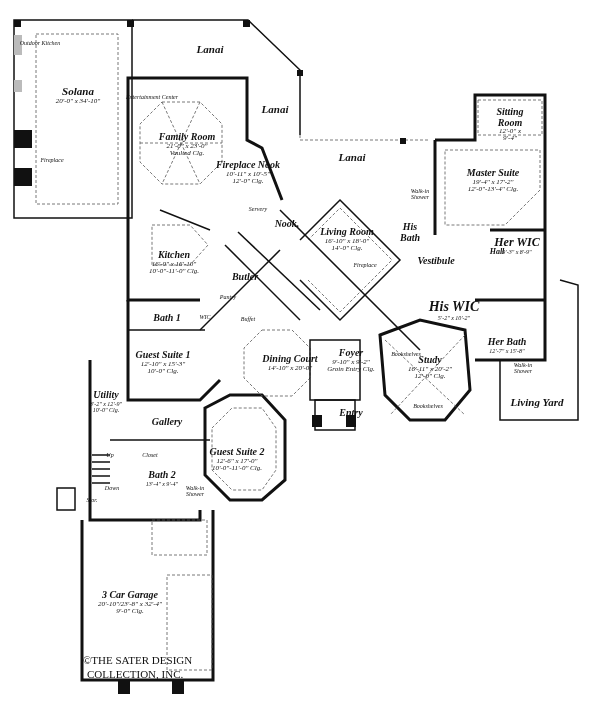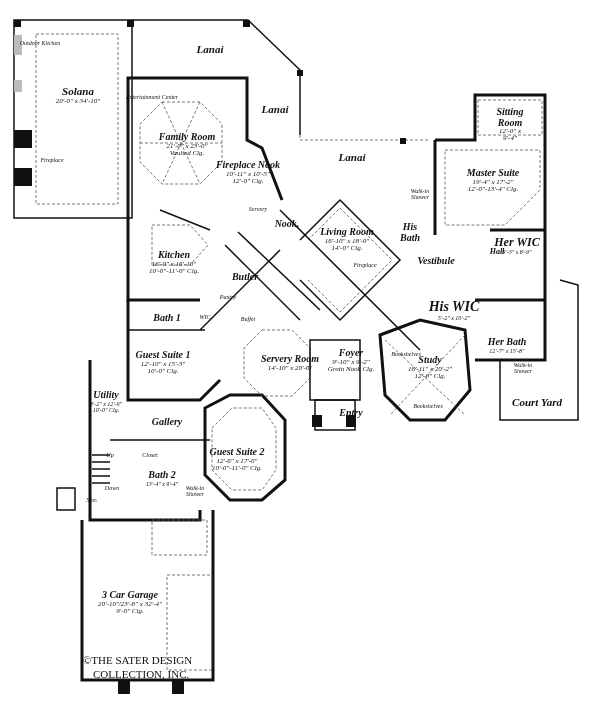--- a/index.html
+++ b/index.html
@@ -222,36 +222,36 @@
     <div class="d" style="font-size:6px">5'-2" x 10'-2"</div>
   </div>
 <div class="lbl" style="left:507px;top:337px">
     <div class="n" style="font-size:10px">Her Bath</div>
     <div class="d" style="font-size:6px">12'-7" x 15'-8"</div>
   </div>
 <div class="lbl small" style="left:523px;top:362px;width:24px;white-space:normal">
     <div class="n">Walk-in Shower</div>
   </div>
 <div class="lbl big" style="left:537px;top:397px">
-    <div class="n">Court Yard</div>
+    <div class="n">Living Yard</div>
   </div>
 
 <div class="lbl" style="left:163px;top:350px">
     <div class="n">Guest Suite 1</div>
     <div class="d">12'-10" x 15'-3"</div>
     <div class="d">10'-0" Clg.</div>
   </div>
 <div class="lbl" style="left:290px;top:354px">
-    <div class="n">Servery Room</div>
+    <div class="n">Dining Court</div>
     <div class="d">14'-10" x 20'-0"</div>
   </div>
 <div class="lbl" style="left:351px;top:348px">
     <div class="n">Foyer</div>
     <div class="d">9'-10" x 9'-2"</div>
-    <div class="d">Groin Nook Clg.</div>
+    <div class="d">Groin Entry Clg.</div>
   </div>
 <div class="lbl" style="left:351px;top:408px">
     <div class="n">Entry</div>
   </div>
 <div class="lbl" style="left:430px;top:355px">
     <div class="n">Study</div>
     <div class="d">16'-11" x 20'-2"</div>
     <div class="d">12'-0" Clg.</div>
   </div>
 <div class="lbl small" style="left:406px;top:351px">
@@ -295,14 +295,14 @@
   </div>
 
 <div class="lbl" style="left:130px;top:590px">
     <div class="n">3 Car Garage</div>
     <div class="d">20'-10"/23'-8" x 32'-4"</div>
     <div class="d">9'-0" Clg.</div>
   </div>
 
 <div class="copyright">
   <div>©THE SATER DESIGN</div>
-  <div style="padding-left:10px">COLLECTION, INC.</div>
+  <div style="padding-left:4px">COLLECTION, INC.</div>
 </div>
 
 </body></html>

